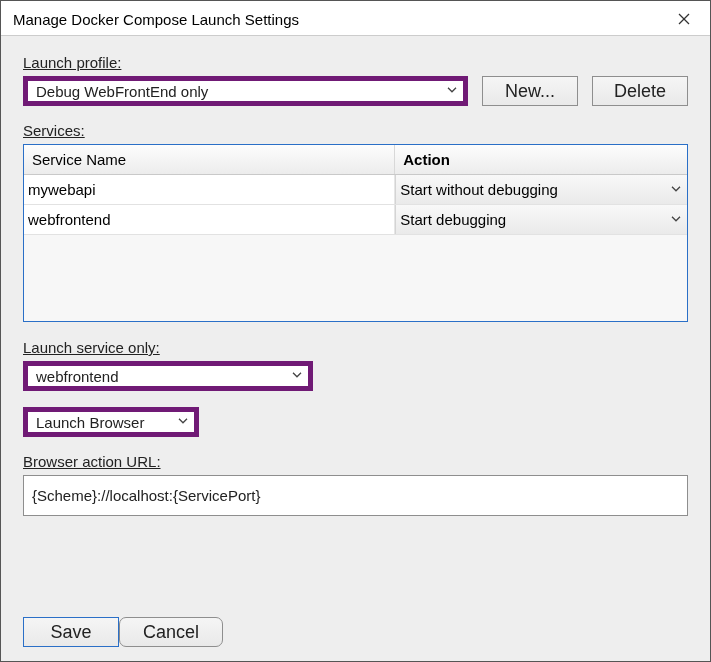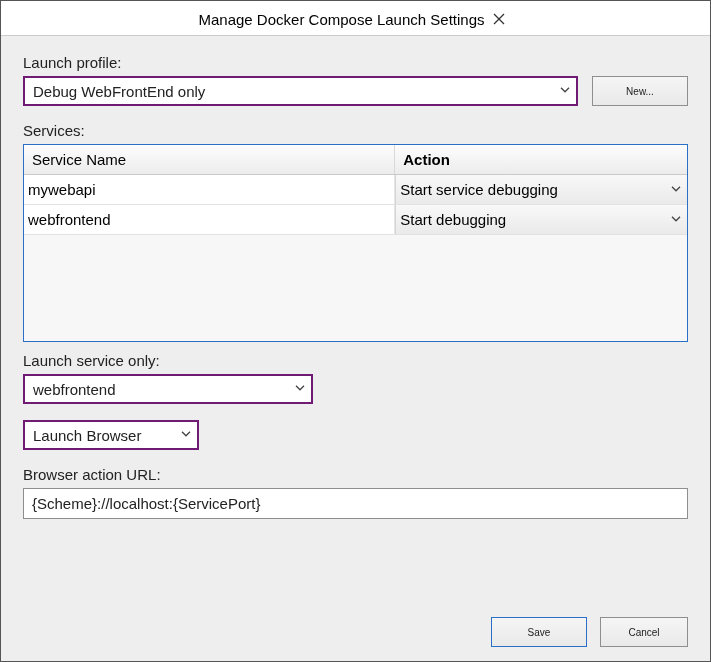--- a/index.html
+++ b/index.html
@@ -17,21 +17,21 @@
       background: #fff;
       border: 1px solid #555;
       width: 711px;
       height: 662px;
       display: flex;
       flex-direction: column;
     }
     .titlebar {
       display: flex;
       align-items: center;
-      justify-content: center;
+      justify-content: space-between;
       padding: 6px 12px 4px 12px;
       background: #fff;
       border-bottom: 1px solid #ccc;
       font-size: 15px;
     }
     .close-btn {
       width: 28px;
       height: 24px;
       display: flex;
       align-items: center;
@@ -43,69 +43,70 @@
       flex: 1;
       background: #eeeeee;
       padding: 18px 22px 14px 22px;
       display: flex;
       flex-direction: column;
     }
     .label {
       font-size: 15px;
       color: #222;
       margin-bottom: 5px;
+      text-decoration: underline;
     }
     .row {
       display: flex;
       align-items: center;
       gap: 14px;
       margin-bottom: 16px;
     }
     .dropdown {
       position: relative;
       display: flex;
       align-items: center;
       background: #fff;
-      border: 2px solid #701a75;
+      border: 5px solid #701a75;
       padding: 4px 26px 4px 8px;
       font-size: 15px;
       color: #222;
       cursor: pointer;
       height: 30px;
     }
     .dropdown .chev {
       position: absolute;
       right: 6px;
       top: 50%;
       transform: translateY(-60%);
     }
     .chev svg { width: 10px; height: 10px; }
     .btn {
       border: 1px solid #8e8e8e;
       background: linear-gradient(#f5f5f5, #e9e9e9);
       padding: 5px 0;
-      font-size: 10px;
+      font-size: 18px;
       color: #222;
       cursor: pointer;
       text-align: center;
       height: 30px;
       display: flex;
       align-items: center;
       justify-content: center;
     }
     .profile-dd { flex: 1; }
     .btn-new { width: 96px; }
     .btn-del { width: 96px; }
     .services-grid {
       border: 1px solid #2a6fc7;
       background: #f7f7f7;
-      height: 198px;
+      height: 178px;
       display: flex;
       flex-direction: column;
-      margin-bottom: 10px;
+      margin-bottom: 17px;
     }
     .grid-header {
       display: flex;
       background: linear-gradient(#fdfdfd, #ececec);
       border-bottom: 1px solid #c9c9c9;
       font-size: 15px;
     }
     .grid-header .col {
       padding: 6px 8px;
       border-right: 1px solid #d8d8d8;
@@ -137,31 +138,31 @@
     .cell-action .chev { position: absolute; right: 6px; top: 50%; transform: translateY(-60%); }
     .launch-svc-dd { width: 290px; margin-bottom: 16px; }
     .launch-act-dd { width: 176px; margin-bottom: 16px; text-align: center; }
     .textfield {
       width: 100%;
       border: 1px solid #8e8e8e;
       background: #fff;
       padding: 6px 8px;
       font-size: 15px;
       color: #222;
-      height: 31px;
+      height: 41px;
     }
     .footer {
       margin-top: auto;
       display: flex;
-      justify-content: flex-end;
-      gap: 13px;
+      justify-content: flex-start;
+      gap: 0;
       padding-top: 18px;
     }
     .btn-save { width: 96px; border-color: #2a6fc7; }
-    .btn-cancel { width: 88px; }
+    .btn-cancel { width: 104px; border-radius: 7px; }
   </style>
 </head>
 <body>
 
 <div class="window">
   <div class="titlebar">
     <span>Manage Docker Compose Launch Settings</span>
     <div class="close-btn">
       <span>
         <svg viewBox="0 0 12 12">
@@ -180,32 +181,35 @@
         <span>Debug WebFrontEnd only</span>
         <span class="chev">
           <svg viewBox="0 0 10 10">
               <polyline points="1,3 5,7 9,3" fill="none" stroke="#444" stroke-width="1.3"></polyline>
             </svg>
         </span>
       </div>
       <div class="btn btn-new">
         <span>New...</span>
       </div>
+      <div class="btn btn-del">
+        <span>Delete</span>
+      </div>
     </div>
 
     <div class="label">Services:</div>
     <div class="services-grid">
       <div class="grid-header">
         <div class="col col-name">Service Name</div>
         <div class="col col-action">Action</div>
       </div>
       <div class="grid-row">
         <div class="cell cell-name">mywebapi</div>
         <div class="cell cell-action">
-          <span>Start service debugging</span>
+          <span>Start without debugging</span>
           <span class="chev">
             <svg viewBox="0 0 10 10">
                 <polyline points="1,3 5,7 9,3" fill="none" stroke="#444" stroke-width="1.3"></polyline>
               </svg>
           </span>
         </div>
       </div>
       <div class="grid-row">
         <div class="cell cell-name">webfrontend</div>
         <div class="cell cell-action">

